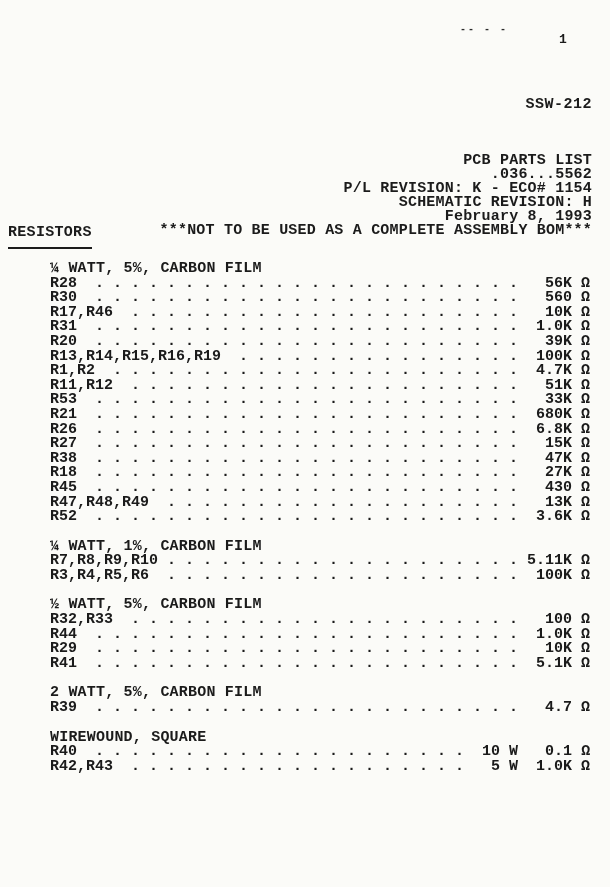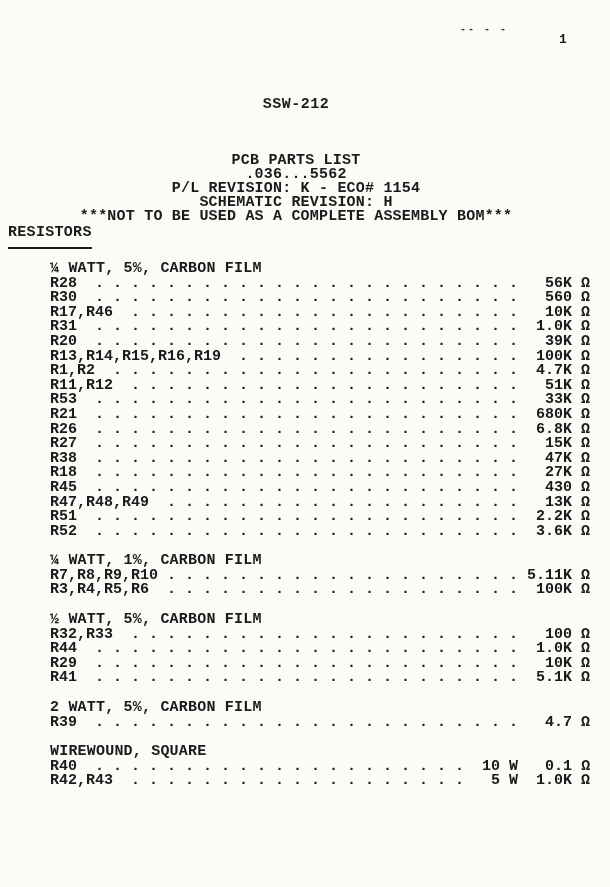--- a/index.html
+++ b/index.html
@@ -30,21 +30,21 @@
     position: absolute;
     top: 32px;
     left: 559px;
     font-size: 13px;
   }
   .doc-header {
     position: absolute;
     top: 70px;
     left: 0;
     width: 592px;
-    text-align: center;
+    text-align: right;
     font-size: 15px;
     line-height: 14px;
     white-space: pre;
   }
   .doc-code {
     margin-bottom: 14px;
     letter-spacing: 0.5px;
   }
   .hline { letter-spacing: 0.2px; }
   .section-title {
@@ -74,21 +74,21 @@
 </style>
 </head>
 <body>
 
 <div class="page">
   <div class="top-marks">-- - -</div>
   <div class="page-number">1</div>
 
   <div class="doc-header">
     <div class="doc-code">SSW-212</div>
-    <div id="header-lines"><div class="hline">PCB PARTS LIST</div><div class="hline">.036...5562</div><div class="hline">P/L REVISION: K - ECO# 1154</div><div class="hline">SCHEMATIC REVISION: H</div><div class="hline">***NOT TO BE USED AS A COMPLETE ASSEMBLY BOM***</div></div>
+    <div id="header-lines"><div class="hline">PCB PARTS LIST</div><div class="hline">.036...5562</div><div class="hline">P/L REVISION: K - ECO# 1154</div><div class="hline">SCHEMATIC REVISION: H</div><div class="hline">February 8, 1993</div><div class="hline">***NOT TO BE USED AS A COMPLETE ASSEMBLY BOM***</div></div>
   </div>
 
   <div class="section-title">RESISTORS</div>
 
   <div class="groups" id="groups">
       <div class="group">
         <div class="group-heading">¼ WATT, 5%, CARBON FILM</div>
         <div class="row"><span>R28</span><span>  . . . . . . . . . . . . . . . . . . . . . . . . </span><span>  56K</span><span> Ω</span></div>
         <div class="row"><span>R30</span><span>  . . . . . . . . . . . . . . . . . . . . . . . . </span><span>  560</span><span> Ω</span></div>
         <div class="row"><span>R17,R46</span><span>  . . . . . . . . . . . . . . . . . . . . . . </span><span>  10K</span><span> Ω</span></div>
@@ -98,21 +98,20 @@
         <div class="row"><span>R1,R2</span><span>  . . . . . . . . . . . . . . . . . . . . . . . </span><span> 4.7K</span><span> Ω</span></div>
         <div class="row"><span>R11,R12</span><span>  . . . . . . . . . . . . . . . . . . . . . . </span><span>  51K</span><span> Ω</span></div>
         <div class="row"><span>R53</span><span>  . . . . . . . . . . . . . . . . . . . . . . . . </span><span>  33K</span><span> Ω</span></div>
         <div class="row"><span>R21</span><span>  . . . . . . . . . . . . . . . . . . . . . . . . </span><span> 680K</span><span> Ω</span></div>
         <div class="row"><span>R26</span><span>  . . . . . . . . . . . . . . . . . . . . . . . . </span><span> 6.8K</span><span> Ω</span></div>
         <div class="row"><span>R27</span><span>  . . . . . . . . . . . . . . . . . . . . . . . . </span><span>  15K</span><span> Ω</span></div>
         <div class="row"><span>R38</span><span>  . . . . . . . . . . . . . . . . . . . . . . . . </span><span>  47K</span><span> Ω</span></div>
         <div class="row"><span>R18</span><span>  . . . . . . . . . . . . . . . . . . . . . . . . </span><span>  27K</span><span> Ω</span></div>
         <div class="row"><span>R45</span><span>  . . . . . . . . . . . . . . . . . . . . . . . . </span><span>  430</span><span> Ω</span></div>
         <div class="row"><span>R47,R48,R49</span><span>  . . . . . . . . . . . . . . . . . . . . </span><span>  13K</span><span> Ω</span></div>
-        <div class="row"><span>R51</span><span>  . . . . . . . . . . . . . . . . . . . . . . . . </span><span> 2.2K</span><span> Ω</span></div>
         <div class="row"><span>R52</span><span>  . . . . . . . . . . . . . . . . . . . . . . . . </span><span> 3.6K</span><span> Ω</span></div>
       </div>
       <div class="group">
         <div class="group-heading">¼ WATT, 1%, CARBON FILM</div>
         <div class="row"><span>R7,R8,R9,R10</span><span> . . . . . . . . . . . . . . . . . . . . </span><span>5.11K</span><span> Ω</span></div>
         <div class="row"><span>R3,R4,R5,R6</span><span>  . . . . . . . . . . . . . . . . . . . . </span><span> 100K</span><span> Ω</span></div>
       </div>
       <div class="group">
         <div class="group-heading">½ WATT, 5%, CARBON FILM</div>
         <div class="row"><span>R32,R33</span><span>  . . . . . . . . . . . . . . . . . . . . . . </span><span>  100</span><span> Ω</span></div>

